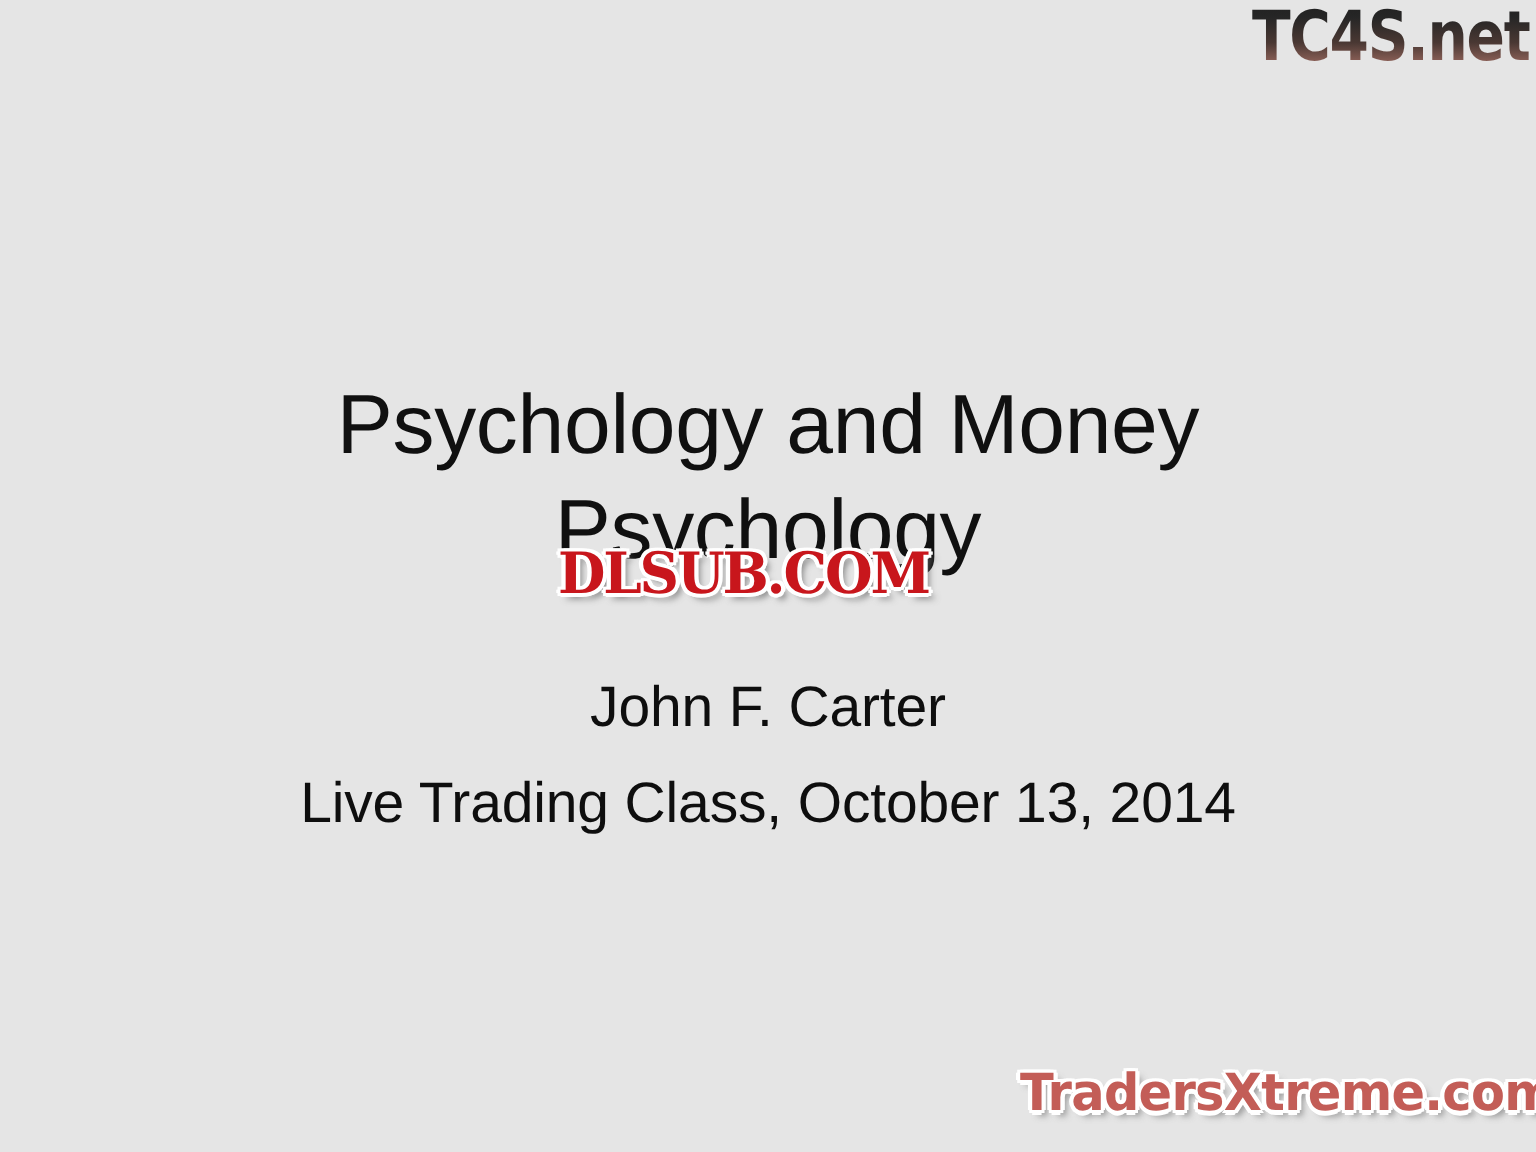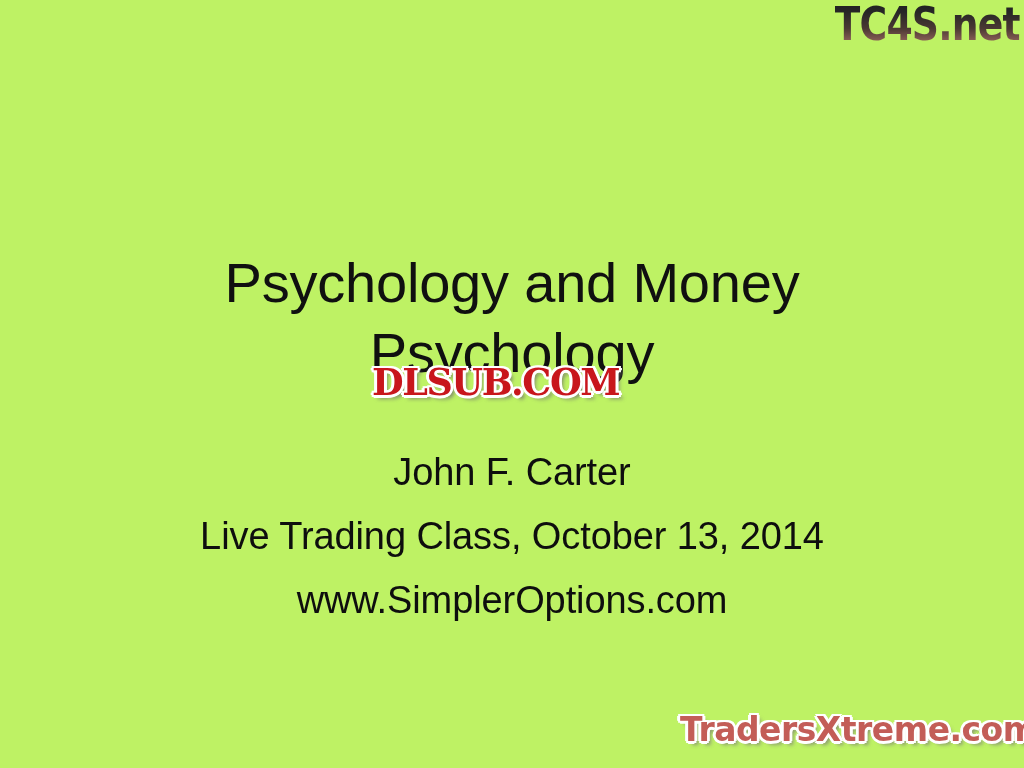--- a/index.html
+++ b/index.html
@@ -11,21 +11,21 @@
     height: 768px;
     background: #ffffff;
     font-family: "Liberation Sans", sans-serif;
     overflow: hidden;
   }
 
   #slide {
     position: relative;
     width: 1024px;
     height: 768px;
-    background: #bef264;
+    background: #e5e5e5;
     overflow: hidden;
   }
 
   
   .title-block {
     position: absolute;
     left: 112px;
     top: 248px;
     width: 800px;
     text-align: center;
@@ -151,18 +151,17 @@
 
   <div class="title-block">
     <div class="slide-title">Psychology and Money Psychology</div>
   </div>
 
   <div class="wm-dlsub">DLSUB.COM</div>
 
   <div class="subtitle-block">
     <div class="subtitle-line">John F. Carter</div>
     <div class="subtitle-line">Live Trading Class, October 13, 2014</div>
-    <div class="subtitle-line">www.SimplerOptions.com</div>
   </div>
 
   <div class="wm-traders">TradersXtreme.com</div>
 
 </div>
 
 </body></html>

